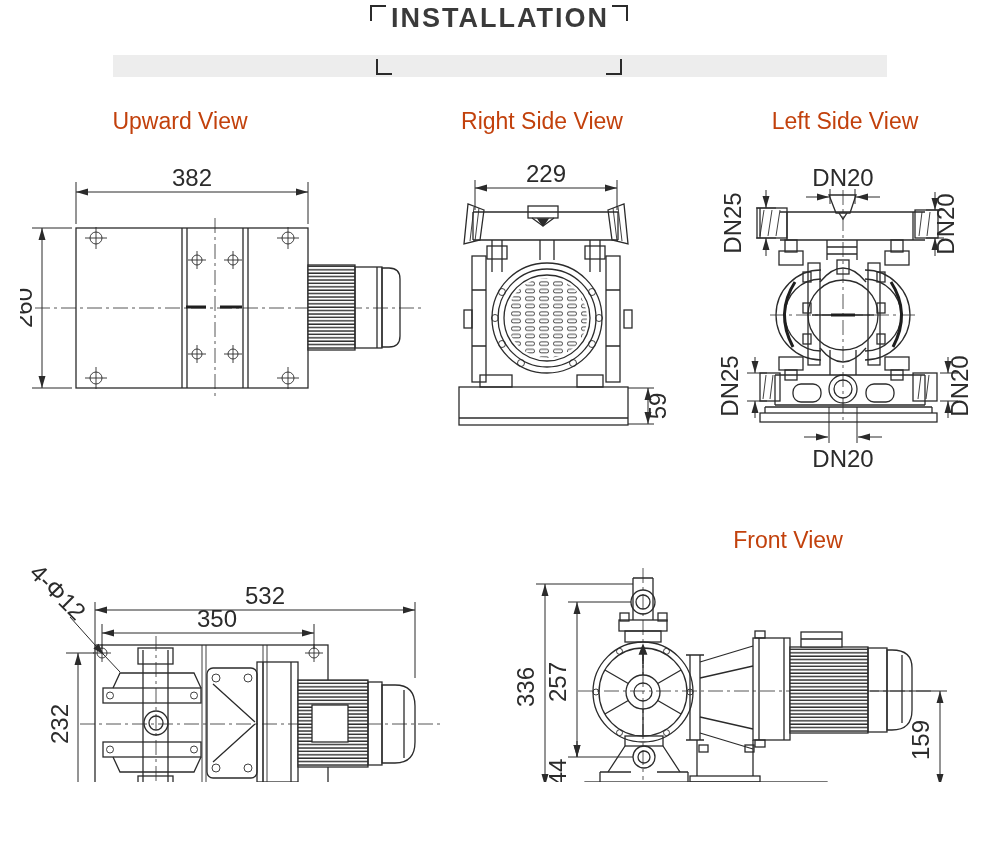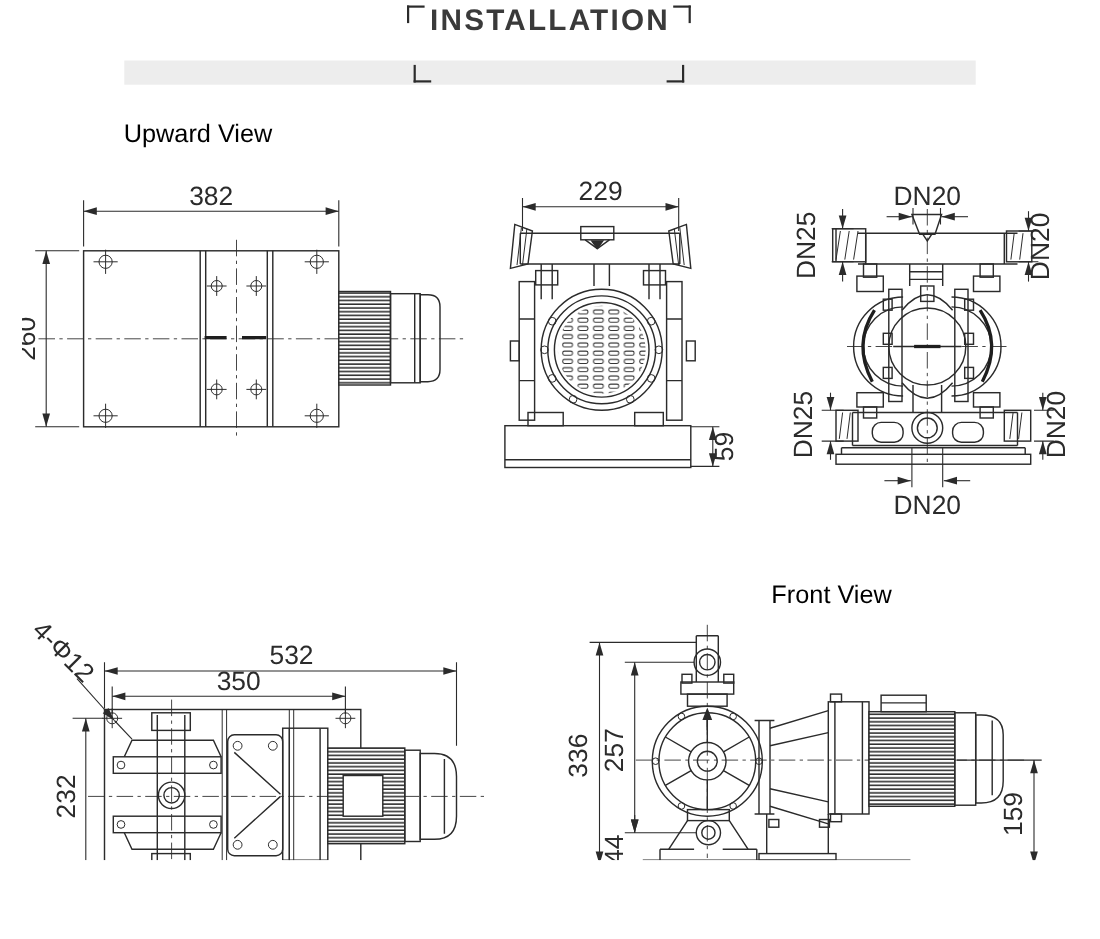--- a/index.html
+++ b/index.html
@@ -8,21 +8,21 @@
   .band{position:absolute;left:113px;top:55px;width:774px;height:22px;background:#ededed;z-index:1;}
   .main-title{position:absolute;left:0;width:1000px;text-align:center;font-weight:bold;
               font-size:27px;letter-spacing:2px;color:#3a3a3a;z-index:2;}
   .t1{top:3px;}
   .t2{top:42px;}
   .bracket{position:absolute;width:14px;height:14px;z-index:3;}
   .b-tl{left:370px;top:5px;border-left:2.5px solid #2b2b2b;border-top:2.5px solid #2b2b2b;}
   .b-tr{left:612px;top:5px;border-right:2.5px solid #2b2b2b;border-top:2.5px solid #2b2b2b;}
   .b-bl{left:376px;top:59px;border-left:2.5px solid #2b2b2b;border-bottom:2.5px solid #2b2b2b;}
   .b-br{left:606px;top:59px;border-right:2.5px solid #2b2b2b;border-bottom:2.5px solid #2b2b2b;}
-  .view-title{position:absolute;width:260px;text-align:center;font-size:23px;color:#000000;z-index:2;}
+  .view-title{position:absolute;width:260px;text-align:center;font-size:23px;color:#c2410c;z-index:2;}
   svg.view{position:absolute;}
   svg text{font-family:"Liberation Sans",sans-serif;font-size:24px;fill:#2b2b2b;}
   .ol{stroke:#2b2b2b;fill:none;stroke-width:1.3;}
   .thin{stroke:#2b2b2b;fill:none;stroke-width:0.9;}
   .dim{stroke:#2b2b2b;fill:none;stroke-width:1;}
   .cl{stroke:#444;fill:none;stroke-width:0.9;stroke-dasharray:15 4 3 4;}
   .thick{stroke:#1e1e1e;fill:none;stroke-width:3;}
 </style>
 </head>
 <body>
@@ -46,21 +46,23 @@
   </svg>
 
   <div class="band"></div>
   <div class="main-title t1">INSTALLATION</div>
   <div class="bracket b-tl"></div>
   <div class="bracket b-tr"></div>
   <div class="bracket b-bl"></div>
   <div class="bracket b-br"></div>
 
   <div class="view-title" style="left:50px;top:108px">Upward View</div>
-  <div class="view-title" style="left:626px;top:527px">Front View</div>
+  <div class="view-title" style="left:412px;top:108px">Right Side View</div>
+  <div class="view-title" style="left:715px;top:108px">Left Side View</div>
+  <div class="view-title" style="left:658px;top:527px">Front View</div>
 
   <svg class="view" style="left:20px;top:160px" width="420" height="290" viewBox="0 0 420 290">
     <g class="cl">
       <path d="M15,148 H405"></path>
         <path d="M195,58 V238"></path>
     </g>
     <g class="ol">
       <rect x="56" y="68" width="232" height="160"></rect>
       <path d="M162,68 V228 M167,68 V228 M223,68 V228 M228,68 V228"></path>
     </g>

